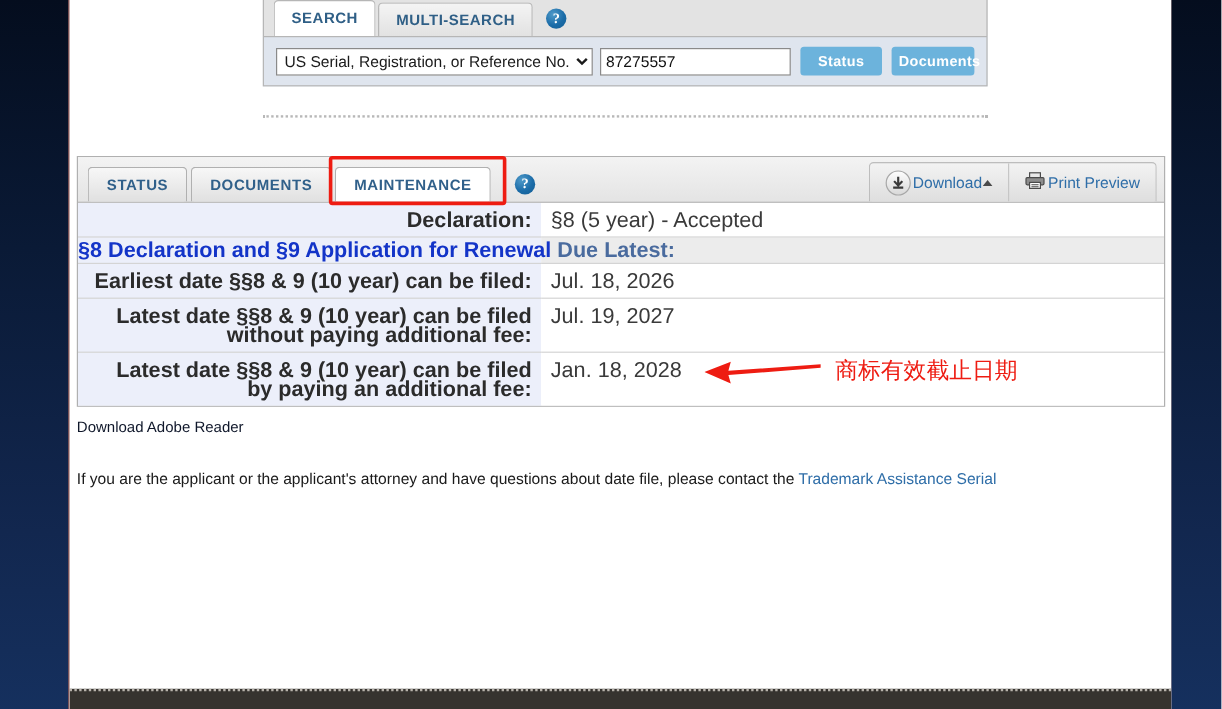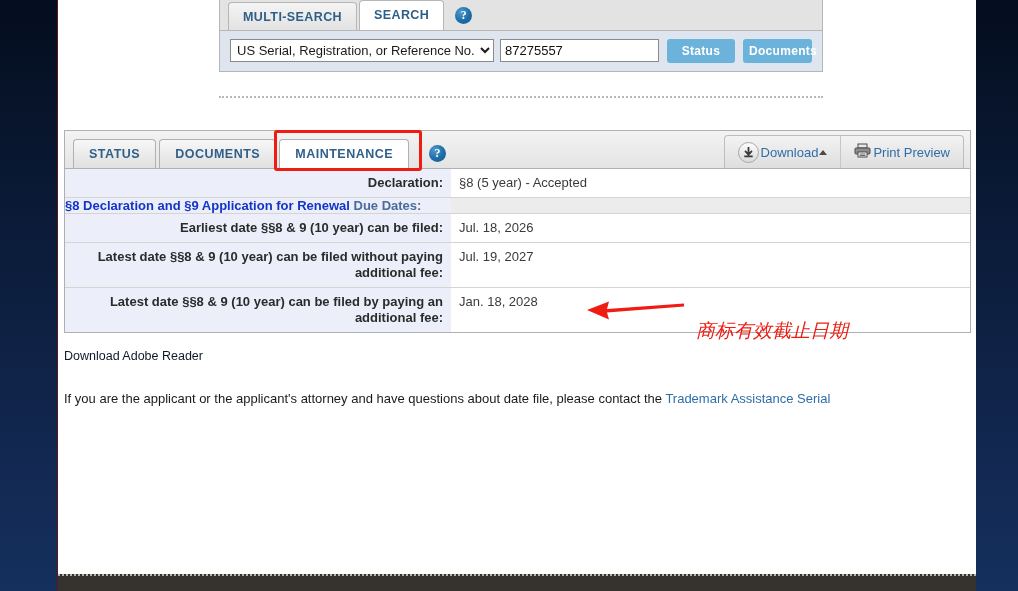--- a/index.html
+++ b/index.html
@@ -96,21 +96,21 @@
     text-align: center;
     margin: 0 0 6px 9px;
     cursor: pointer;
     font-family: "Liberation Serif", serif;
   }
   .search-row {
     background: #dfe5ee;
     border: 1px solid #b6b6b6;
     padding: 8px 10px;
     display: flex;
-    align-items: flex-start;
+    align-items: center;
     box-sizing: border-box;
   }
   .sel {
     width: 277px;
     height: 23px;
     font-size: 13px;
     font-family: "Liberation Sans", sans-serif;
     color: #1a1a1a;
     background: #ffffff;
     border: 1px solid #8a8a8a;
@@ -236,21 +236,21 @@
   .caret-up {
     width: 0; height: 0;
     border-left: 4px solid transparent;
     border-right: 4px solid transparent;
     border-bottom: 5px solid #4a4a4a;
     margin-left: -1px;
   }
 
   
   table.mtable { width: 100%; border-collapse: collapse; table-layout: fixed; }
-  table.mtable td { vertical-align: top; padding: 6px 8px; font-size: 13px; margin-top: 33px; }
+  table.mtable td { vertical-align: top; padding: 6px 8px; font-size: 18px; margin-top: 33px; }
   td.lbl {
     width: 370px;
     text-align: right;
     font-weight: bold;
     color: #2b2b2b;
     background: #eceffa;
     line-height: 16px;
   }
   td.val {
     color: #3a3a3a;
@@ -278,26 +278,25 @@
     position: absolute;
     left: 529px;
     top: 298px;
     width: 97px;
     height: 24px;
     pointer-events: none;
   }
   .anno-text {
     position: absolute;
     left: 638px;
-    top: 318px;
+    top: 296px;
     font-size: 19px;
     color: #ee1c12;
     font-family: "DejaVu Sans", sans-serif;
     white-space: nowrap;
-    font-style: italic;
   }
 
   
   .adobe-link {
     position: absolute;
     left: 6px;
     top: 349px;
     font-size: 12.5px;
     color: #0f172a;
     cursor: pointer;
@@ -314,25 +313,25 @@
 </head>
 <body>
 
 <div class="rail rail-left"></div>
 <div class="rail rail-right"></div>
 
 <div class="page">
 
   <div class="search-widget">
     <div class="tabstrip">
+      <div class="stab active">
+        <span>SEARCH</span>
+      </div>
       <div class="stab">
         <span>MULTI-SEARCH</span>
-      </div>
-      <div class="stab active">
-        <span>SEARCH</span>
       </div>
       <div class="help-icon">?</div>
     </div>
     <div class="search-row">
       <select class="sel">
         <option>US Serial, Registration, or Reference No.</option>
       </select>
       <input class="txtin" type="text" value="87275557" style="">
       <button class="bluebtn">Status</button>
       <button class="bluebtn">Documents</button>
@@ -384,21 +383,21 @@
     </div>
 
     <div class="tbl-wrap">
       <table class="mtable">
         <tbody>
           <tr class="declrow">
             <td class="lbl">Declaration:</td>
             <td class="val">§8 (5 year) - Accepted</td>
           </tr>
           <tr class="hdrow">
-            <td class="hd-cell hd-left"><span>§8 Declaration and §9 Application for Renewal</span><span class="dim"> Due Dates:</span></td>
+            <td class="hd-cell hd-left"><span>§8 Declaration and §9 Application for Renewal</span><span class="dim"> Due Latest:</span></td>
             <td class="hd-cell hd-right"></td>
           </tr>
           <tr class="datarow">
             <td class="lbl">Earliest date §§8 &amp; 9 (10 year) can be filed:</td>
             <td class="val">Jul. 18, 2026</td>
           </tr>
           <tr class="datarow">
             <td class="lbl">Latest date §§8 &amp; 9 (10 year) can be filed without paying additional fee:</td>
             <td class="val">Jul. 19, 2027</td>
           </tr>

